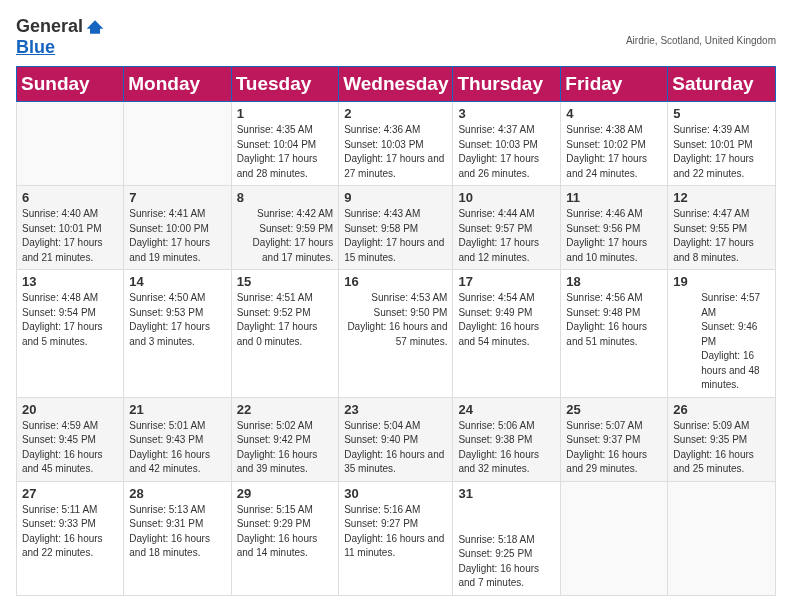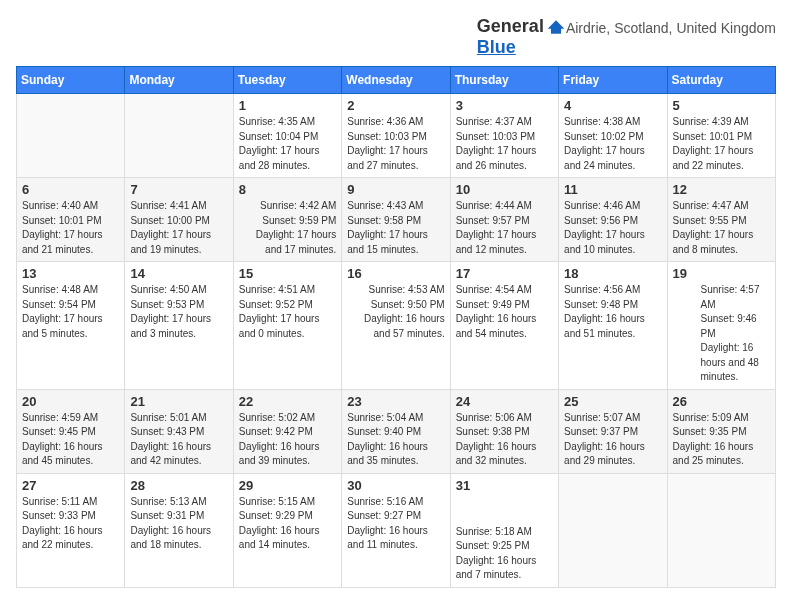--- a/index.html
+++ b/index.html
@@ -5,21 +5,21 @@
     * { box-sizing: border-box; margin: 0; padding: 0; }
     body {
       font-family: Arial, sans-serif;
       background: #fff;
       width: 792px;
       min-height: 612px;
       padding: 16px;
     }
     .header {
       display: flex;
-      justify-content: flex-end;
+      justify-content: space-between;
       align-items: flex-start;
       margin-bottom: 8px;
     }
     .logo {
       display: flex;
       flex-direction: column;
       align-items: flex-start;
     }
     .logo-text {
       display: flex;
@@ -44,33 +44,33 @@
     .title-section {
       text-align: right;
     }
     .month-title {
       font-size: 42px;
       color: #333;
       font-weight: normal;
       line-height: 1;
     }
     .subtitle {
-      font-size: 14px;
+      font-size: 10px;
       color: #555;
-      margin-top: 4px;
+      margin-top: 19px;
     }
     .calendar {
       width: 100%;
       border-collapse: collapse;
       border: 1px solid #ccc;
     }
     .calendar th {
-      background-color: #3b82f6;
+      background-color: #be185d;
       color: #fff;
-      font-size: 12px;
+      font-size: 19px;
       font-weight: bold;
       padding: 6px 4px;
       text-align: left;
       border: 1px solid #1565c0;
     }
     .calendar td {
       vertical-align: top;
       border: 1px solid #ddd;
       padding: 4px 5px;
       width: calc(100% / 7);

